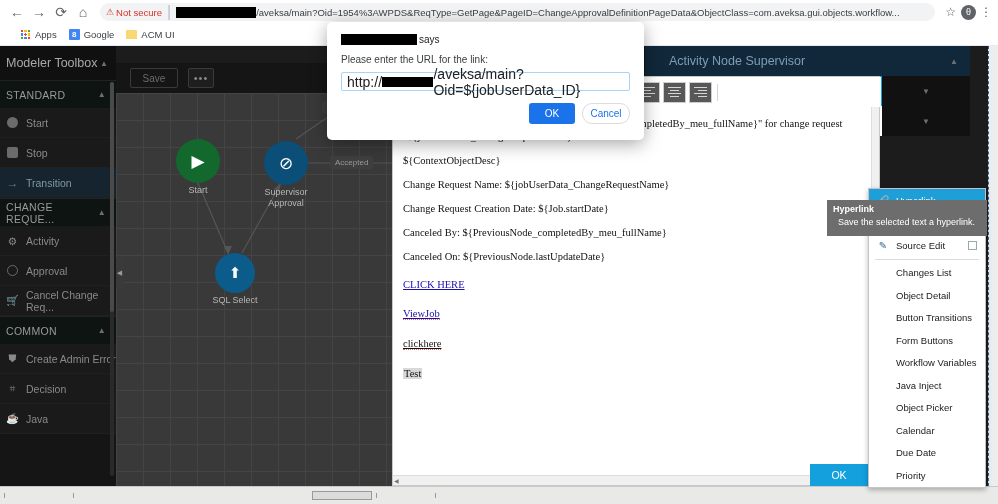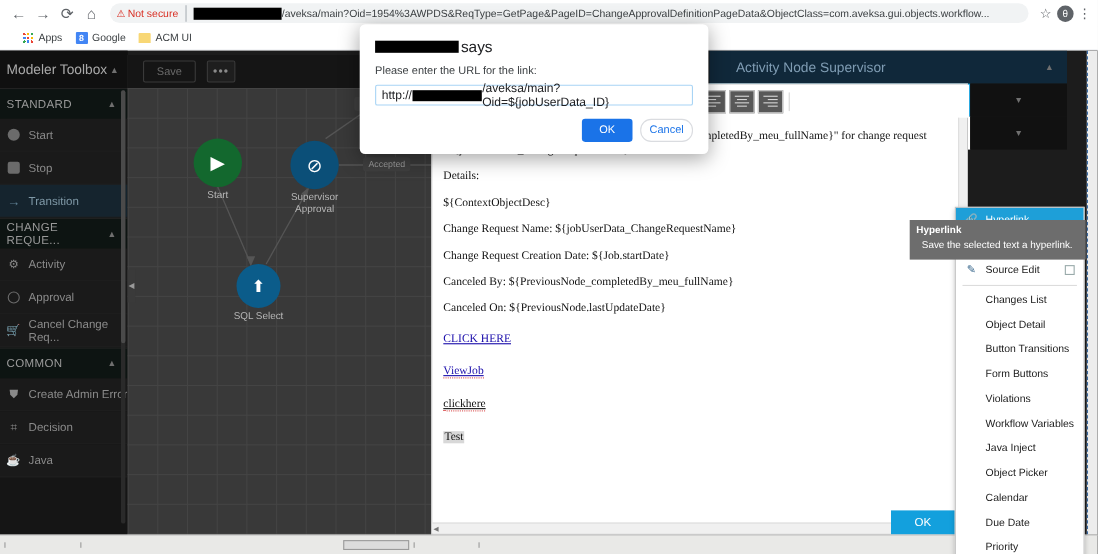--- a/index.html
+++ b/index.html
@@ -116,21 +116,21 @@
     position: absolute; right: 2px; top: 36px; width: 4px; height: 394px;
     background: #2a2a2a; border-radius: 2px;
   }
   .tb-scroll::after {
     content: ""; position: absolute; left: 0; top: 0; width: 4px; height: 230px;
     background: #4a4a4a; border-radius: 2px;
   }
 
   
   .canvas {
-    position: absolute; left: 116px; top: 4px; width: 276px; height: 440px;
+    position: absolute; left: 116px; top: 17px; width: 276px; height: 440px;
     background: #2c2c2c;
   }
   .canvas-toolbar {
     height: 30px; background: #151515; display: flex; align-items: center;
     padding-left: 14px; gap: 10px;
   }
   .save-btn {
     width: 48px; height: 20px; border: 1px solid #3a3a3a; border-radius: 2px;
     font-size: 10px; color: #6a6a6a; display: flex; align-items: center;
     justify-content: center; background: transparent;
@@ -301,31 +301,31 @@
   }
   .ss-tick { width: 1px; height: 5px; background: #9a9a9a; }
   .ss-box { width: 60px; height: 9px; border: 1px solid #9a9a9a; background: #dcdcdc; }
   .modal {
     position: absolute; left: 327px; top: 22px; width: 317px; height: 118px;
     background: #fff; border-radius: 5px;
     box-shadow: 0 4px 18px rgba(0,0,0,.35); z-index: 100;
     padding: 12px 14px 0 14px;
   }
   .modal-title {
-    display: flex; align-items: center; font-size: 14px; color: #202124;
+    display: flex; align-items: center; font-size: 10px; color: #202124;
     margin-bottom: 9px;
   }
   .redact-host {
     display: inline-block; width: 76px; height: 11px; background: #000; margin-right: 2px;
   }
   .modal-msg { font-size: 10px; color: #3c4043; margin-bottom: 7px; }
   .modal-input {
     width: 289px; height: 19px; border: 1px solid #a8d4f5; border-radius: 2px;
     display: flex; align-items: center; padding: 0 5px;
-    font-size: 11px; color: #202124; background: #fff;
+    font-size: 14px; color: #202124; background: #fff;
   }
   .redact-in { display: inline-block; width: 64px; height: 10px; background: #000; }
   .modal-actions {
     display: flex; justify-content: flex-end; gap: 7px; margin-top: 12px;
   }
   .btn-ok {
     width: 46px; height: 21px; background: #1a73e8; color: #fff; border: none;
     border-radius: 3px; font-size: 10px; display: flex; align-items: center;
     justify-content: center; font-family: "Liberation Sans", sans-serif;
   }
@@ -531,21 +531,20 @@
               <i style="width:9px;margin-left:4px"></i>
               <i style="width:13px"></i>
               <i style="width:9px;margin-left:4px"></i>
             </span>
         </div>
         <div class="tbsep"></div>
       </div>
 
       <div class="editor-body">
         <p class="etext">An approval has been canceled by "${PreviousNode_completedBy_meu_fullName}" for change request "${jobUserData_ChangeRequestName}".</p>
-        <p class="etext">Details:</p>
         <p class="etext">${ContextObjectDesc}</p>
         <p class="etext">Change Request Name: ${jobUserData_ChangeRequestName}</p>
         <p class="etext">Change Request Creation Date: ${Job.startDate}</p>
         <p class="etext">Canceled By: ${PreviousNode_completedBy_meu_fullName}</p>
         <p class="etext">Canceled On: ${PreviousNode.lastUpdateDate}</p>
         <div><a class="elink">CLICK HERE</a></div>
         <div><a class="elink sp">ViewJob</a></div>
         <div><a class="elink blk sp">clickhere</a></div>
         <div><span class="etest">Test</span></div>
       </div>
@@ -581,23 +580,20 @@
       <div class="rmenu-item plain">
         <span class="rm-label">Object Detail</span>
       </div>
       <div class="rmenu-item plain">
         <span class="rm-label">Button Transitions</span>
       </div>
       <div class="rmenu-item plain">
         <span class="rm-label">Form Buttons</span>
       </div>
       <div class="rmenu-item plain">
-        <span class="rm-label">Violations</span>
-      </div>
-      <div class="rmenu-item plain">
         <span class="rm-label">Workflow Variables</span>
       </div>
       <div class="rmenu-item plain">
         <span class="rm-label">Java Inject</span>
       </div>
       <div class="rmenu-item plain">
         <span class="rm-label">Object Picker</span>
       </div>
       <div class="rmenu-item plain">
         <span class="rm-label">Calendar</span>

